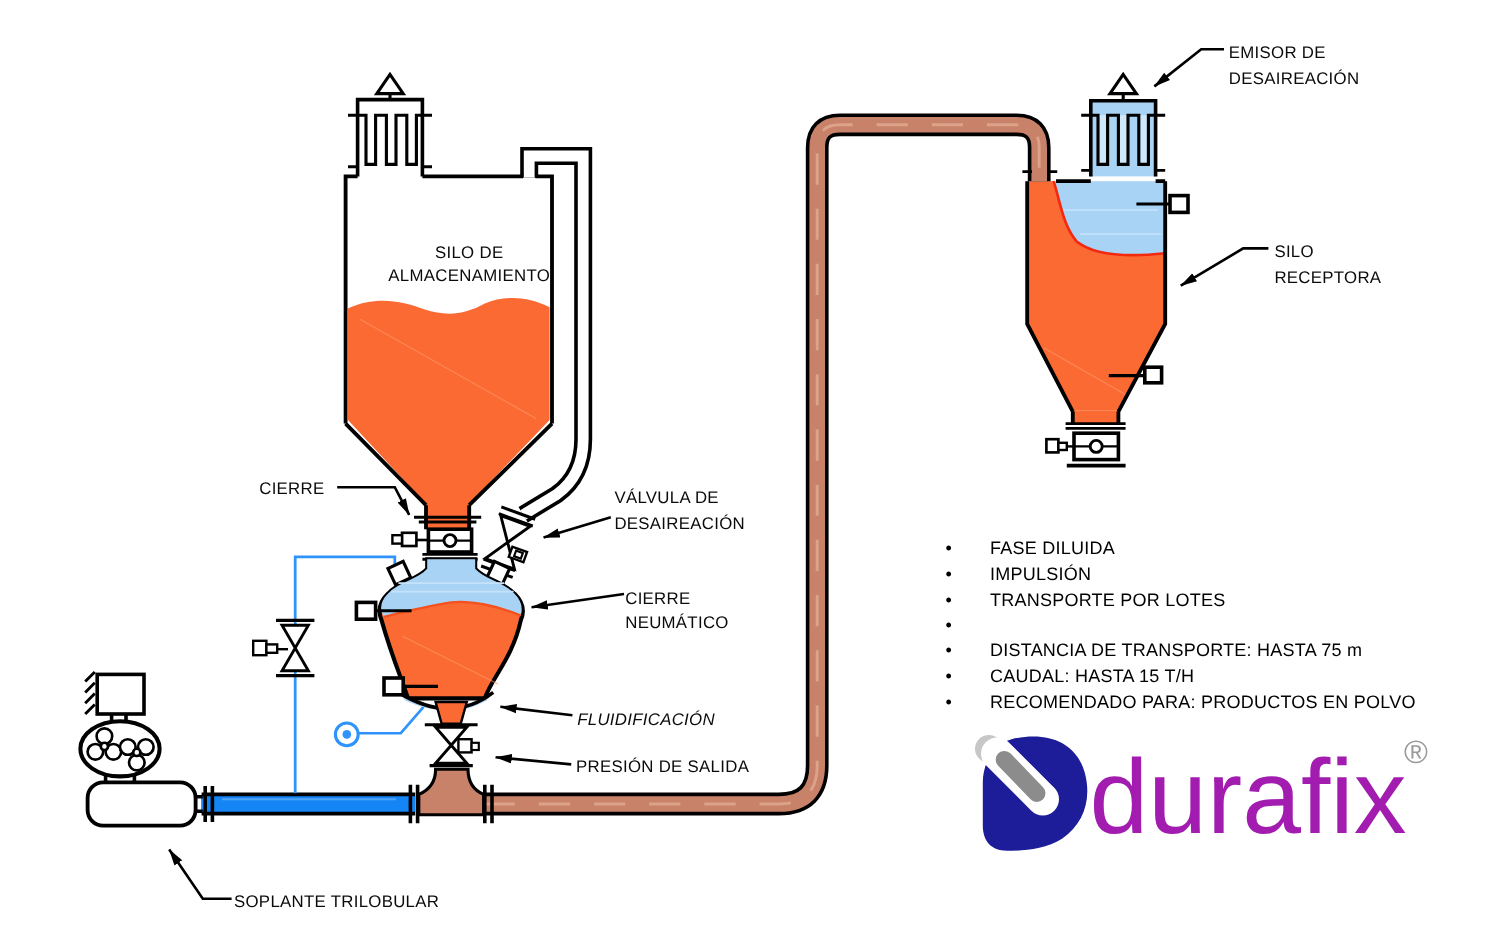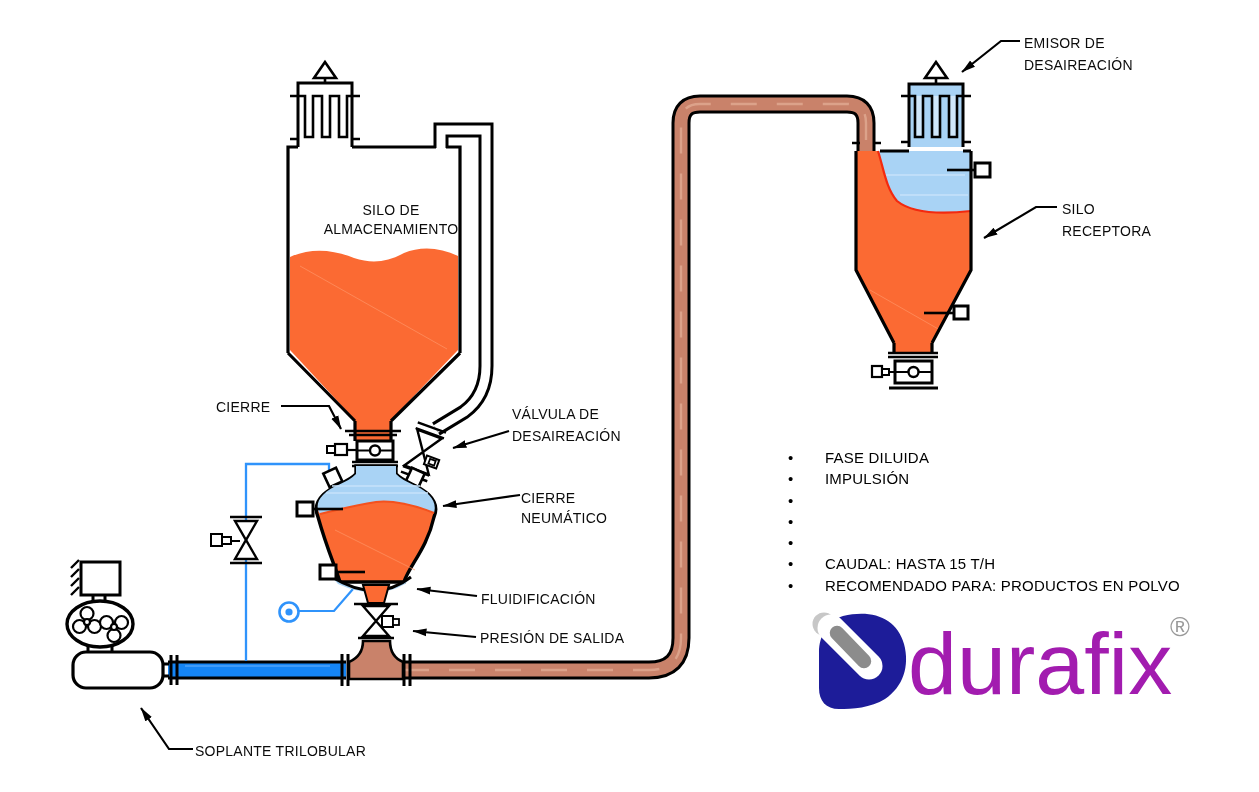--- a/index.html
+++ b/index.html
@@ -237,45 +237,47 @@
   </g>
 </svg>
 
   <div class="lbl center" style="left:289px;top:201px;width:204px;line-height:19px;">SILO DE
 ALMACENAMIENTO</div>
   <div class="lbl" style="left:216px;top:397px;">CIERRE</div>
   <div class="lbl" style="left:512px;top:403px;line-height:22px;">VÁLVULA DE
 DESAIREACIÓN</div>
   <div class="lbl" style="left:521px;top:488px;">CIERRE
 NEUMÁTICO</div>
-  <div class="lbl" style="left:481px;top:589px;">FLUIDIFICACIÓN</div>
+  <div class="lbl" style="left:481px;top:589px;font-style:italic;">FLUIDIFICACIÓN</div>
   <div class="lbl" style="left:480px;top:628px;">PRESIÓN DE SALIDA</div>
   <div class="lbl" style="left:195px;top:741px;">SOPLANTE TRILOBULAR</div>
   <div class="lbl" style="left:1024px;top:32px;line-height:22px;">EMISOR DE
 DESAIREACIÓN</div>
   <div class="lbl" style="left:1062px;top:198px;line-height:22px;">SILO
 RECEPTORA</div>
 
   <div class="specs">
     <div class="row">
       <span class="b">•</span>
       <span>FASE DILUIDA</span>
       </div>
     <div class="row">
       <span class="b">•</span>
       <span>IMPULSIÓN</span>
       </div>
     <div class="row">
       <span class="b">•</span>
-      </div>
-    <div class="row">
-      <span class="b">•</span>
-      </div>
-    <div class="row">
-      <span class="b">•</span>
+      <span>TRANSPORTE POR LOTES</span>
+      </div>
+    <div class="row">
+      <span class="b">•</span>
+      </div>
+    <div class="row">
+      <span class="b">•</span>
+      <span>DISTANCIA DE TRANSPORTE: HASTA 75 m</span>
       </div>
     <div class="row">
       <span class="b">•</span>
       <span>CAUDAL: HASTA 15 T/H</span>
       </div>
     <div class="row">
       <span class="b">•</span>
       <span>RECOMENDADO PARA: PRODUCTOS EN POLVO</span>
       </div>
   </div>

